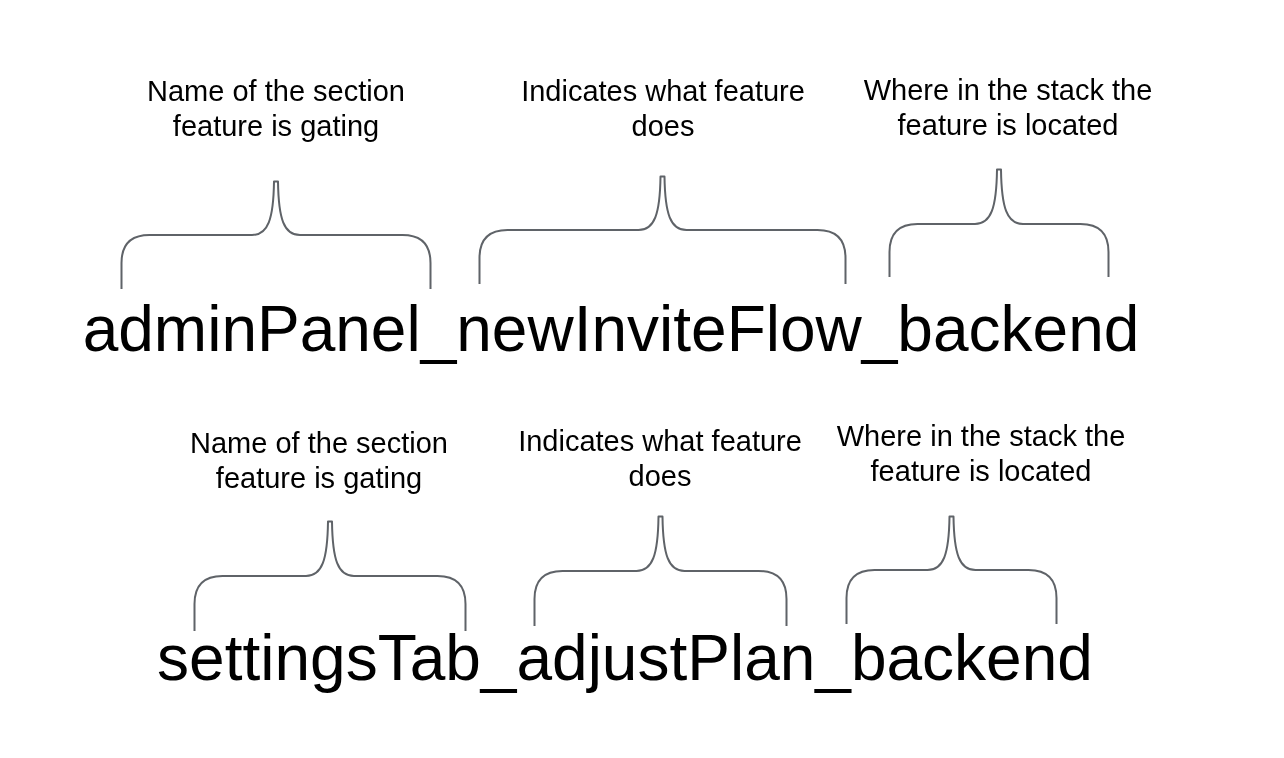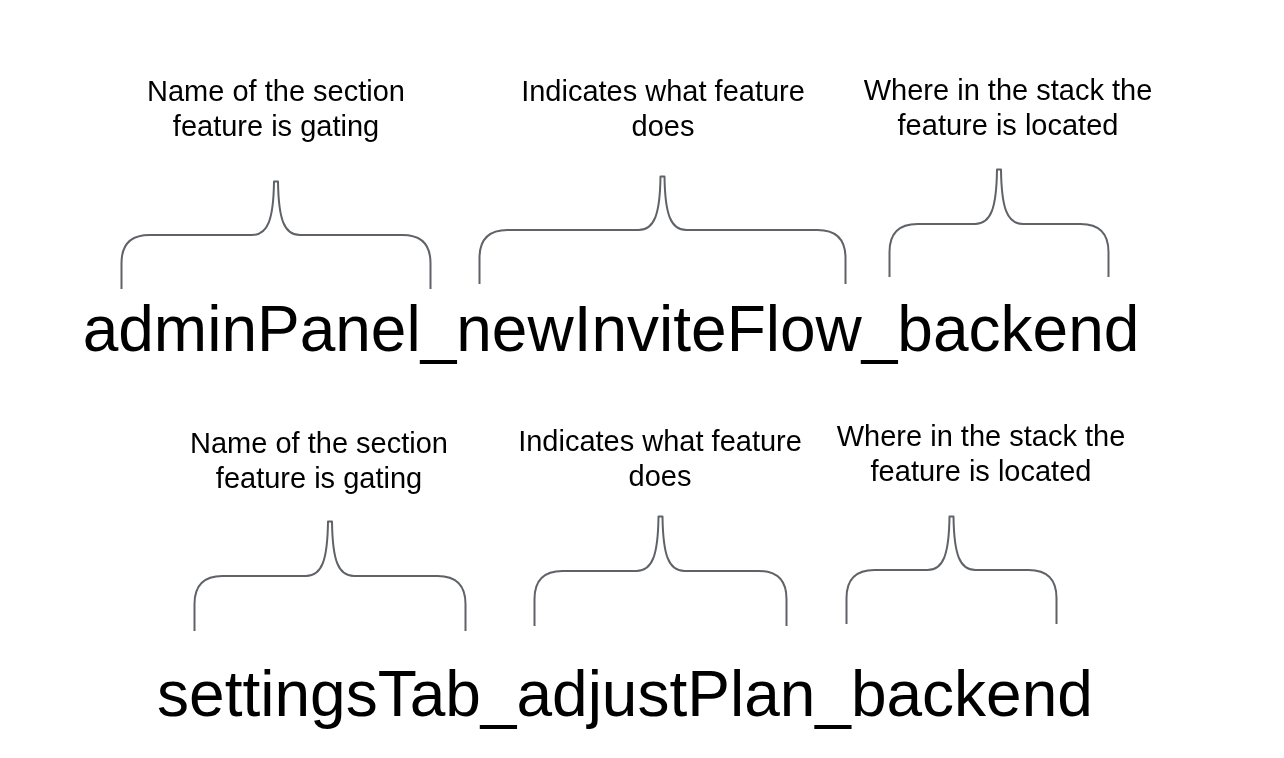--- a/index.html
+++ b/index.html
@@ -82,16 +82,16 @@
     <svg class="brace" style="left:193px;top:488px" viewBox="0 0 274 112" width="274" height="112">
         <path d="M 1.5,111 L 1.5,84 Q 1.5,56 29.5,56 L 113,56 C 129,56 134.5,40 135,1.5 L 139,1.5 C 139.5,40 145,56 161,56 L 244.5,56 Q 272.5,56 272.5,84 L 272.5,111" stroke="#5f6368"></path>
       </svg>
     <svg class="brace" style="left:533px;top:483px" viewBox="0 0 255 112" width="255" height="112">
         <path d="M 1.5,111 L 1.5,84 Q 1.5,56 29.5,56 L 103.5,56 C 119.5,56 125,40 125.5,1.5 L 129.5,1.5 C 130,40 135.5,56 151.5,56 L 225.5,56 Q 253.5,56 253.5,84 L 253.5,111" stroke="#5f6368"></path>
       </svg>
     <svg class="brace" style="left:845px;top:483px" viewBox="0 0 213 110" width="213" height="110">
         <path d="M 1.5,109 L 1.5,83 Q 1.5,55 29.5,55 L 82.5,55 C 98.5,55 104,39 104.5,1.5 L 108.5,1.5 C 109,39 114.5,55 130.5,55 L 183.5,55 Q 211.5,55 211.5,83 L 211.5,109" stroke="#5f6368"></path>
       </svg>
 
-    <div class="flag" style="left:625px;top:632px">settingsTab_adjustPlan_backend</div>
+    <div class="flag" style="left:625px;top:596px">settingsTab_adjustPlan_backend</div>
   </section>
 
 </div>
 
 </body></html>

